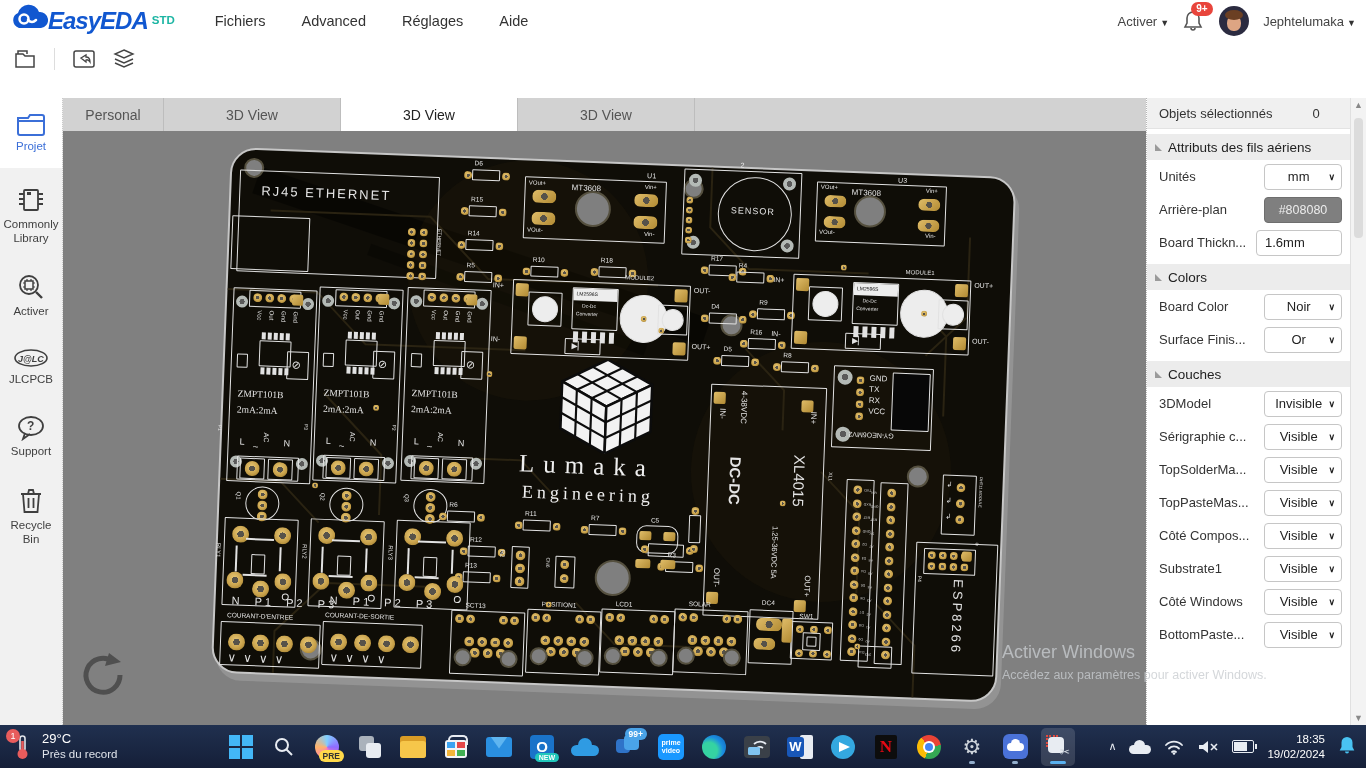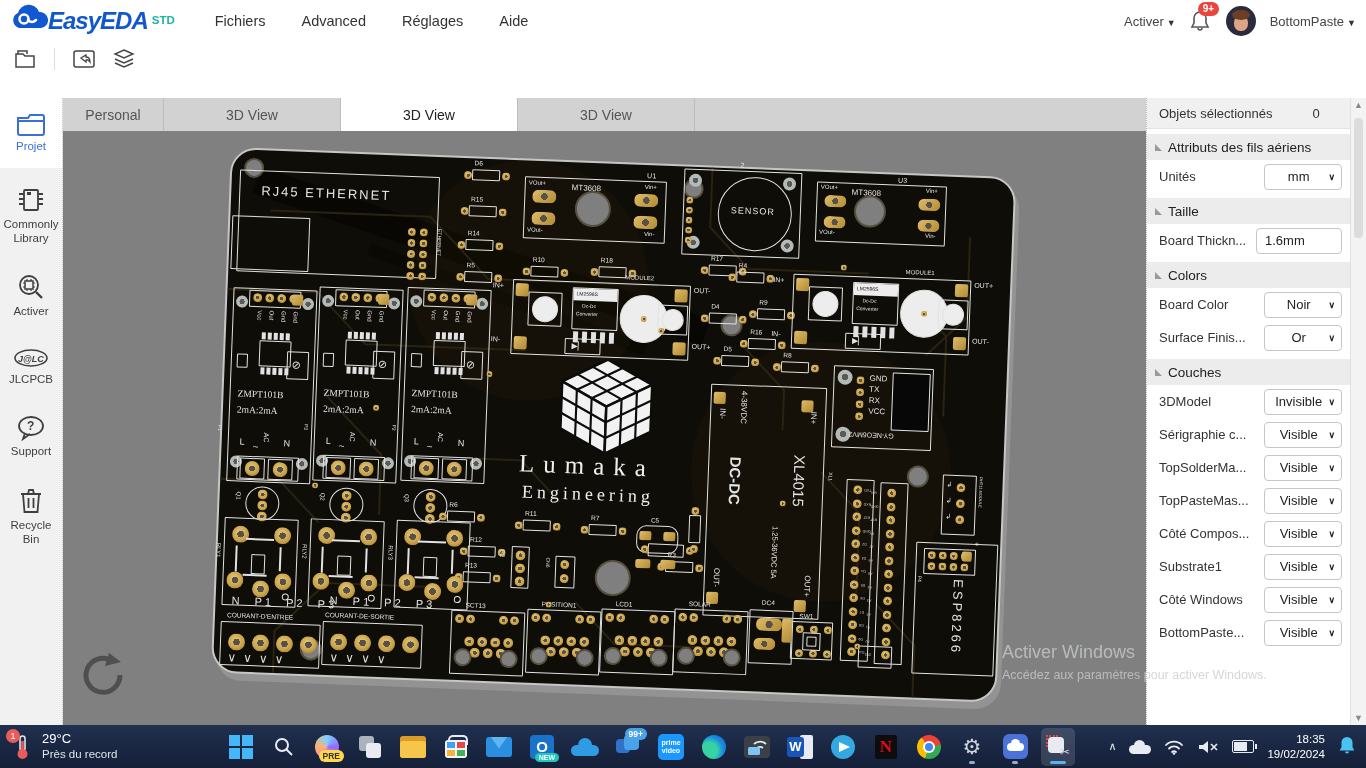--- a/index.html
+++ b/index.html
@@ -139,21 +139,21 @@
       <svg width="20" height="22" viewBox="0 0 20 22">
         <path d="M10 3 a6 6 0 0 1 6 6 v5 l2 4 H2 l2-4 V9 a6 6 0 0 1 6-6z" fill="none" stroke="#555" stroke-width="1.6"></path>
         <path d="M8 19 a2 2 0 0 0 4 0" fill="none" stroke="#555" stroke-width="1.6"></path>
       </svg>
       <span id="bell-badge">9+</span>
     </span>
     <span id="avatar">
           <span class="face"></span>
           <span class="hair"></span>
         </span>
-    <span><span>BottomPaste</span><span class="caret">▼</span></span>
+    <span><span>Jephtelumaka</span><span class="caret">▼</span></span>
   </div>
 </div>
 
 <div id="toolbar">
   <span class="tool-ic">
     <svg width="20" height="18" viewBox="0 0 20 18">
           <path d="M1 4 h7 l2 2 h9 v11 h-18 z M3 4 v-3 h9 v3" fill="none" stroke="#444" stroke-width="1.5"></path>
         </svg>
   </span>
   <span class="tool-sep"></span>
@@ -887,23 +887,23 @@
             <span class="tri"></span>
             <span>Attributs des fils aériens</span>
           </div>
           <div class="prow">
             <span>Unités</span>
             <div class="pctl">
               <span class="selv">mm</span>
               <span class="chev">∨</span>
             </div>
           </div>
-          <div class="psec">
-            <span class="tri"></span>
-            <span>Taille</span>
+          <div class="prow">
+            <span>Arrière-plan</span>
+            <div class="pctl colorc">#808080</div>
           </div>
           <div class="prow">
             <span>Board Thickn...</span>
             <div class="pctl inputc">1.6mm</div>
           </div>
           <div class="psec">
             <span class="tri"></span>
             <span>Colors</span>
           </div>
           <div class="prow">

